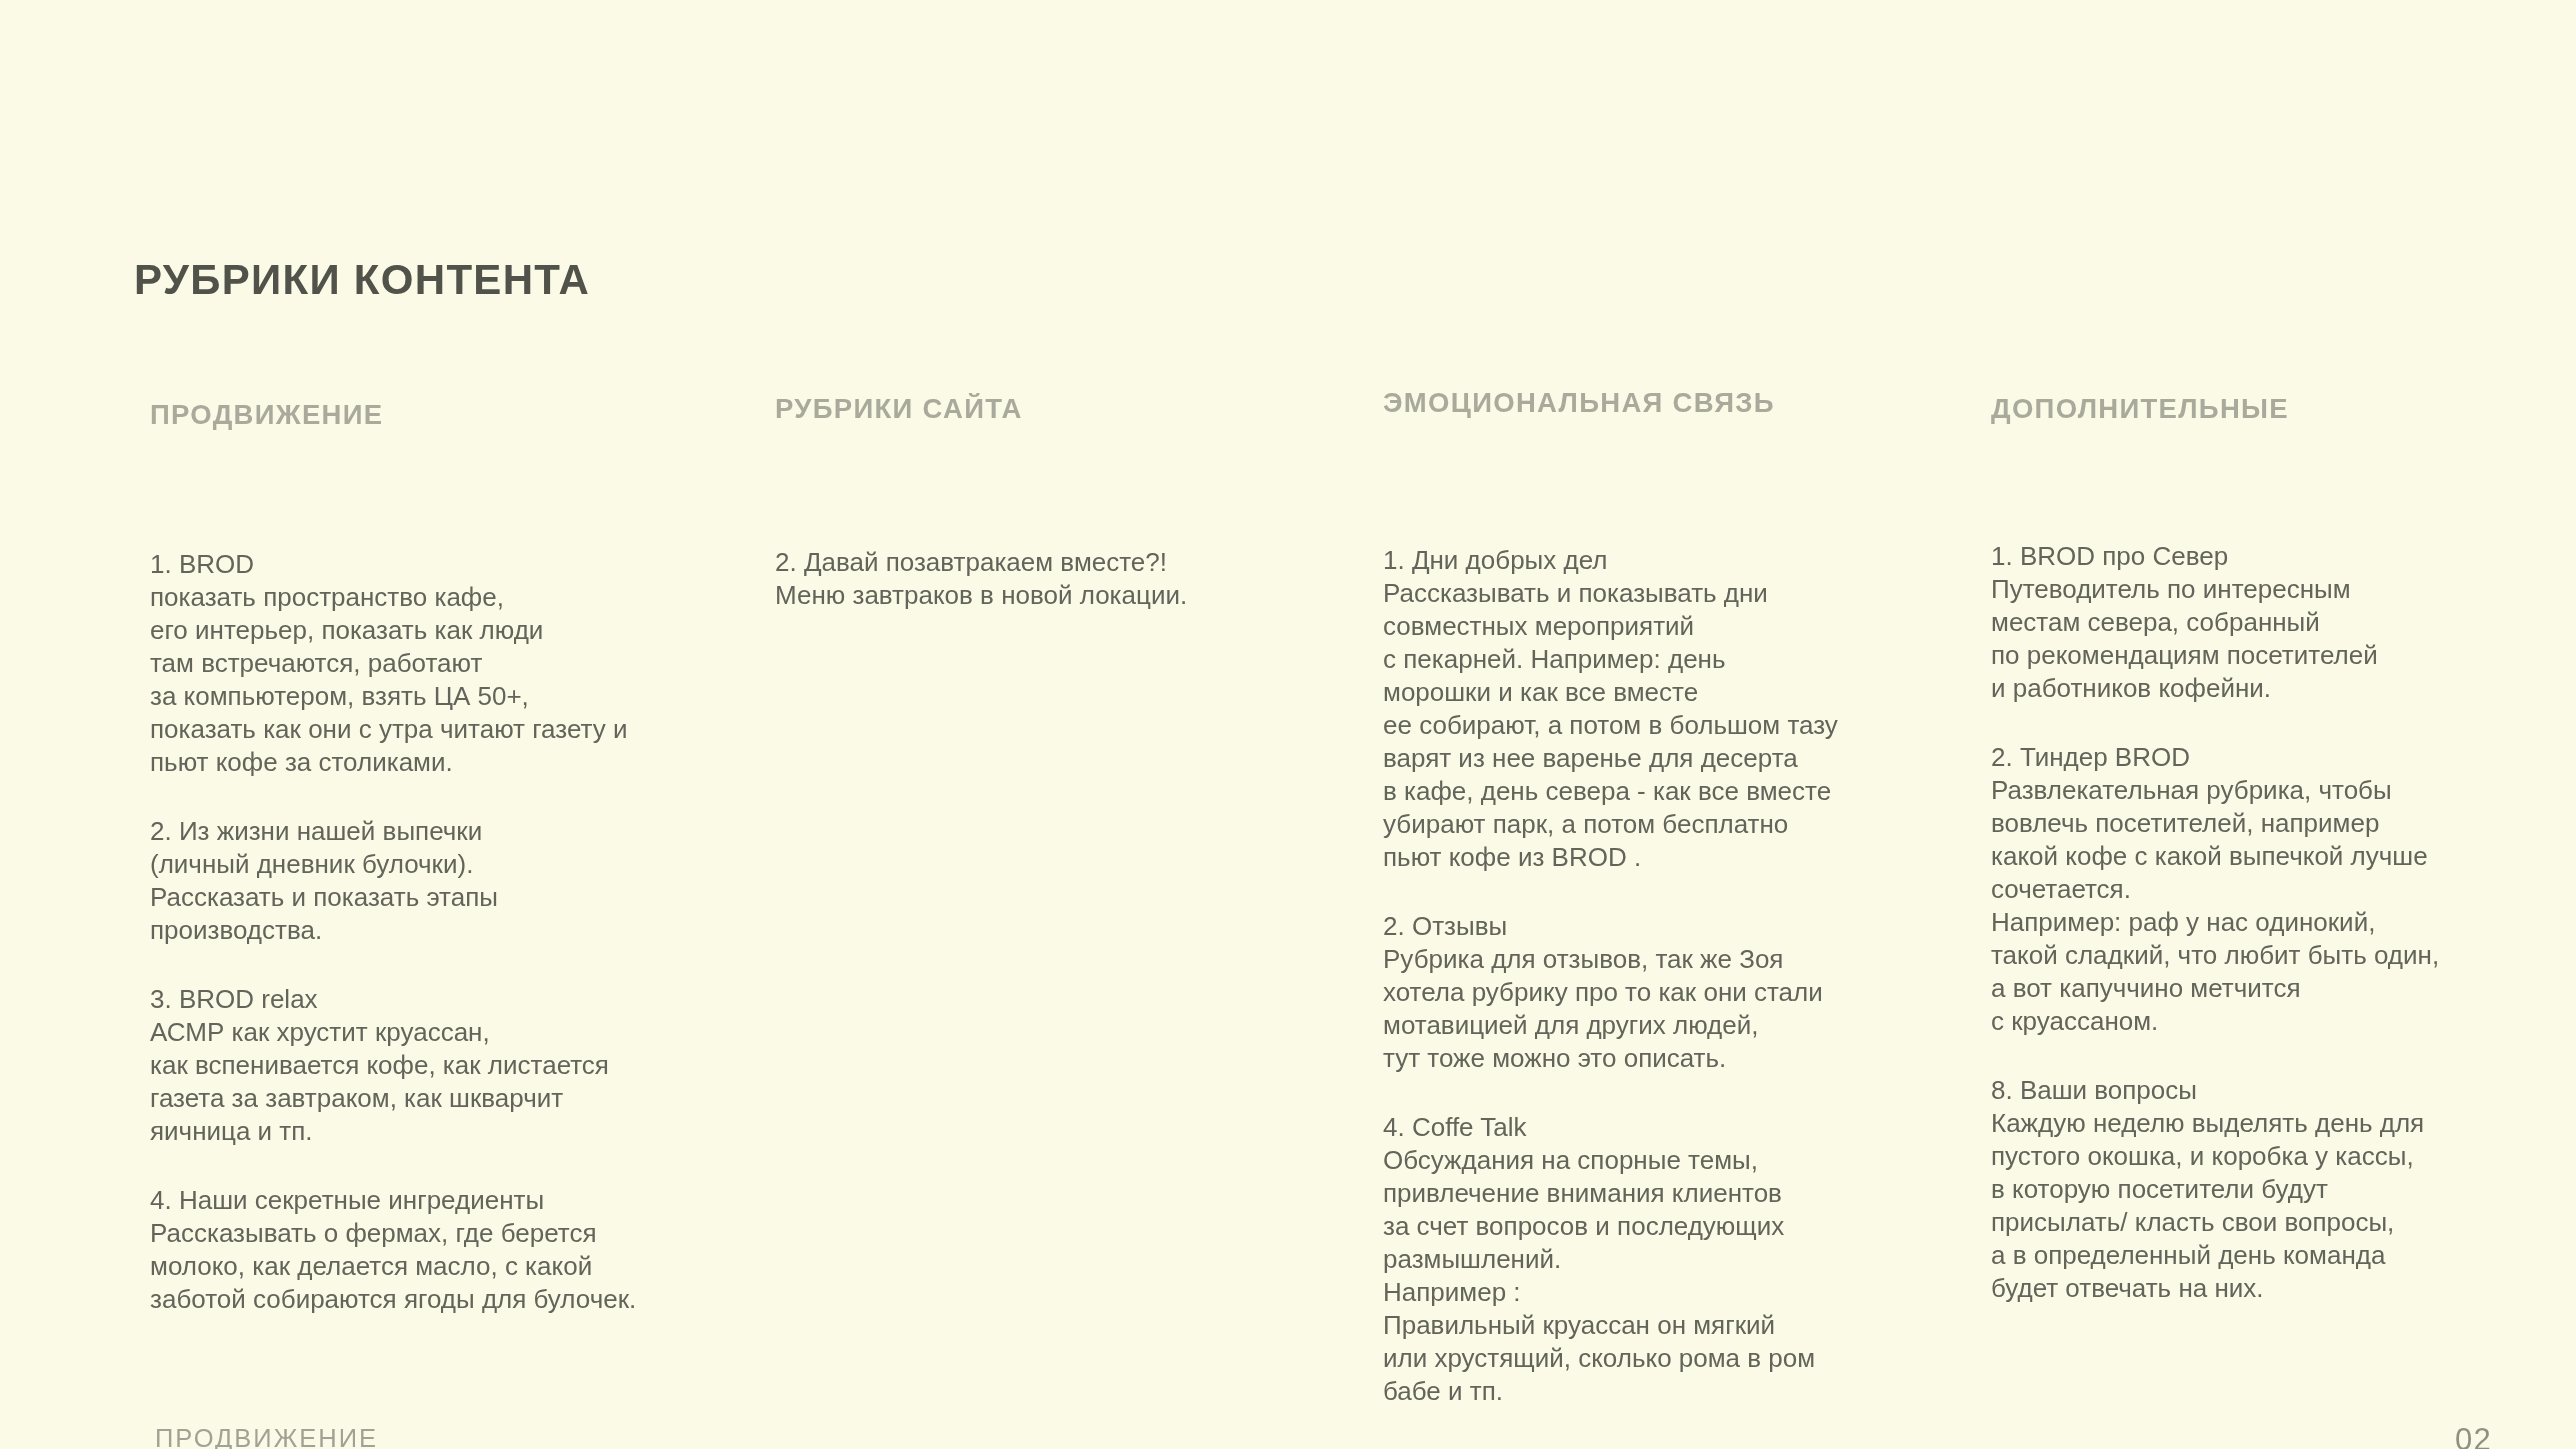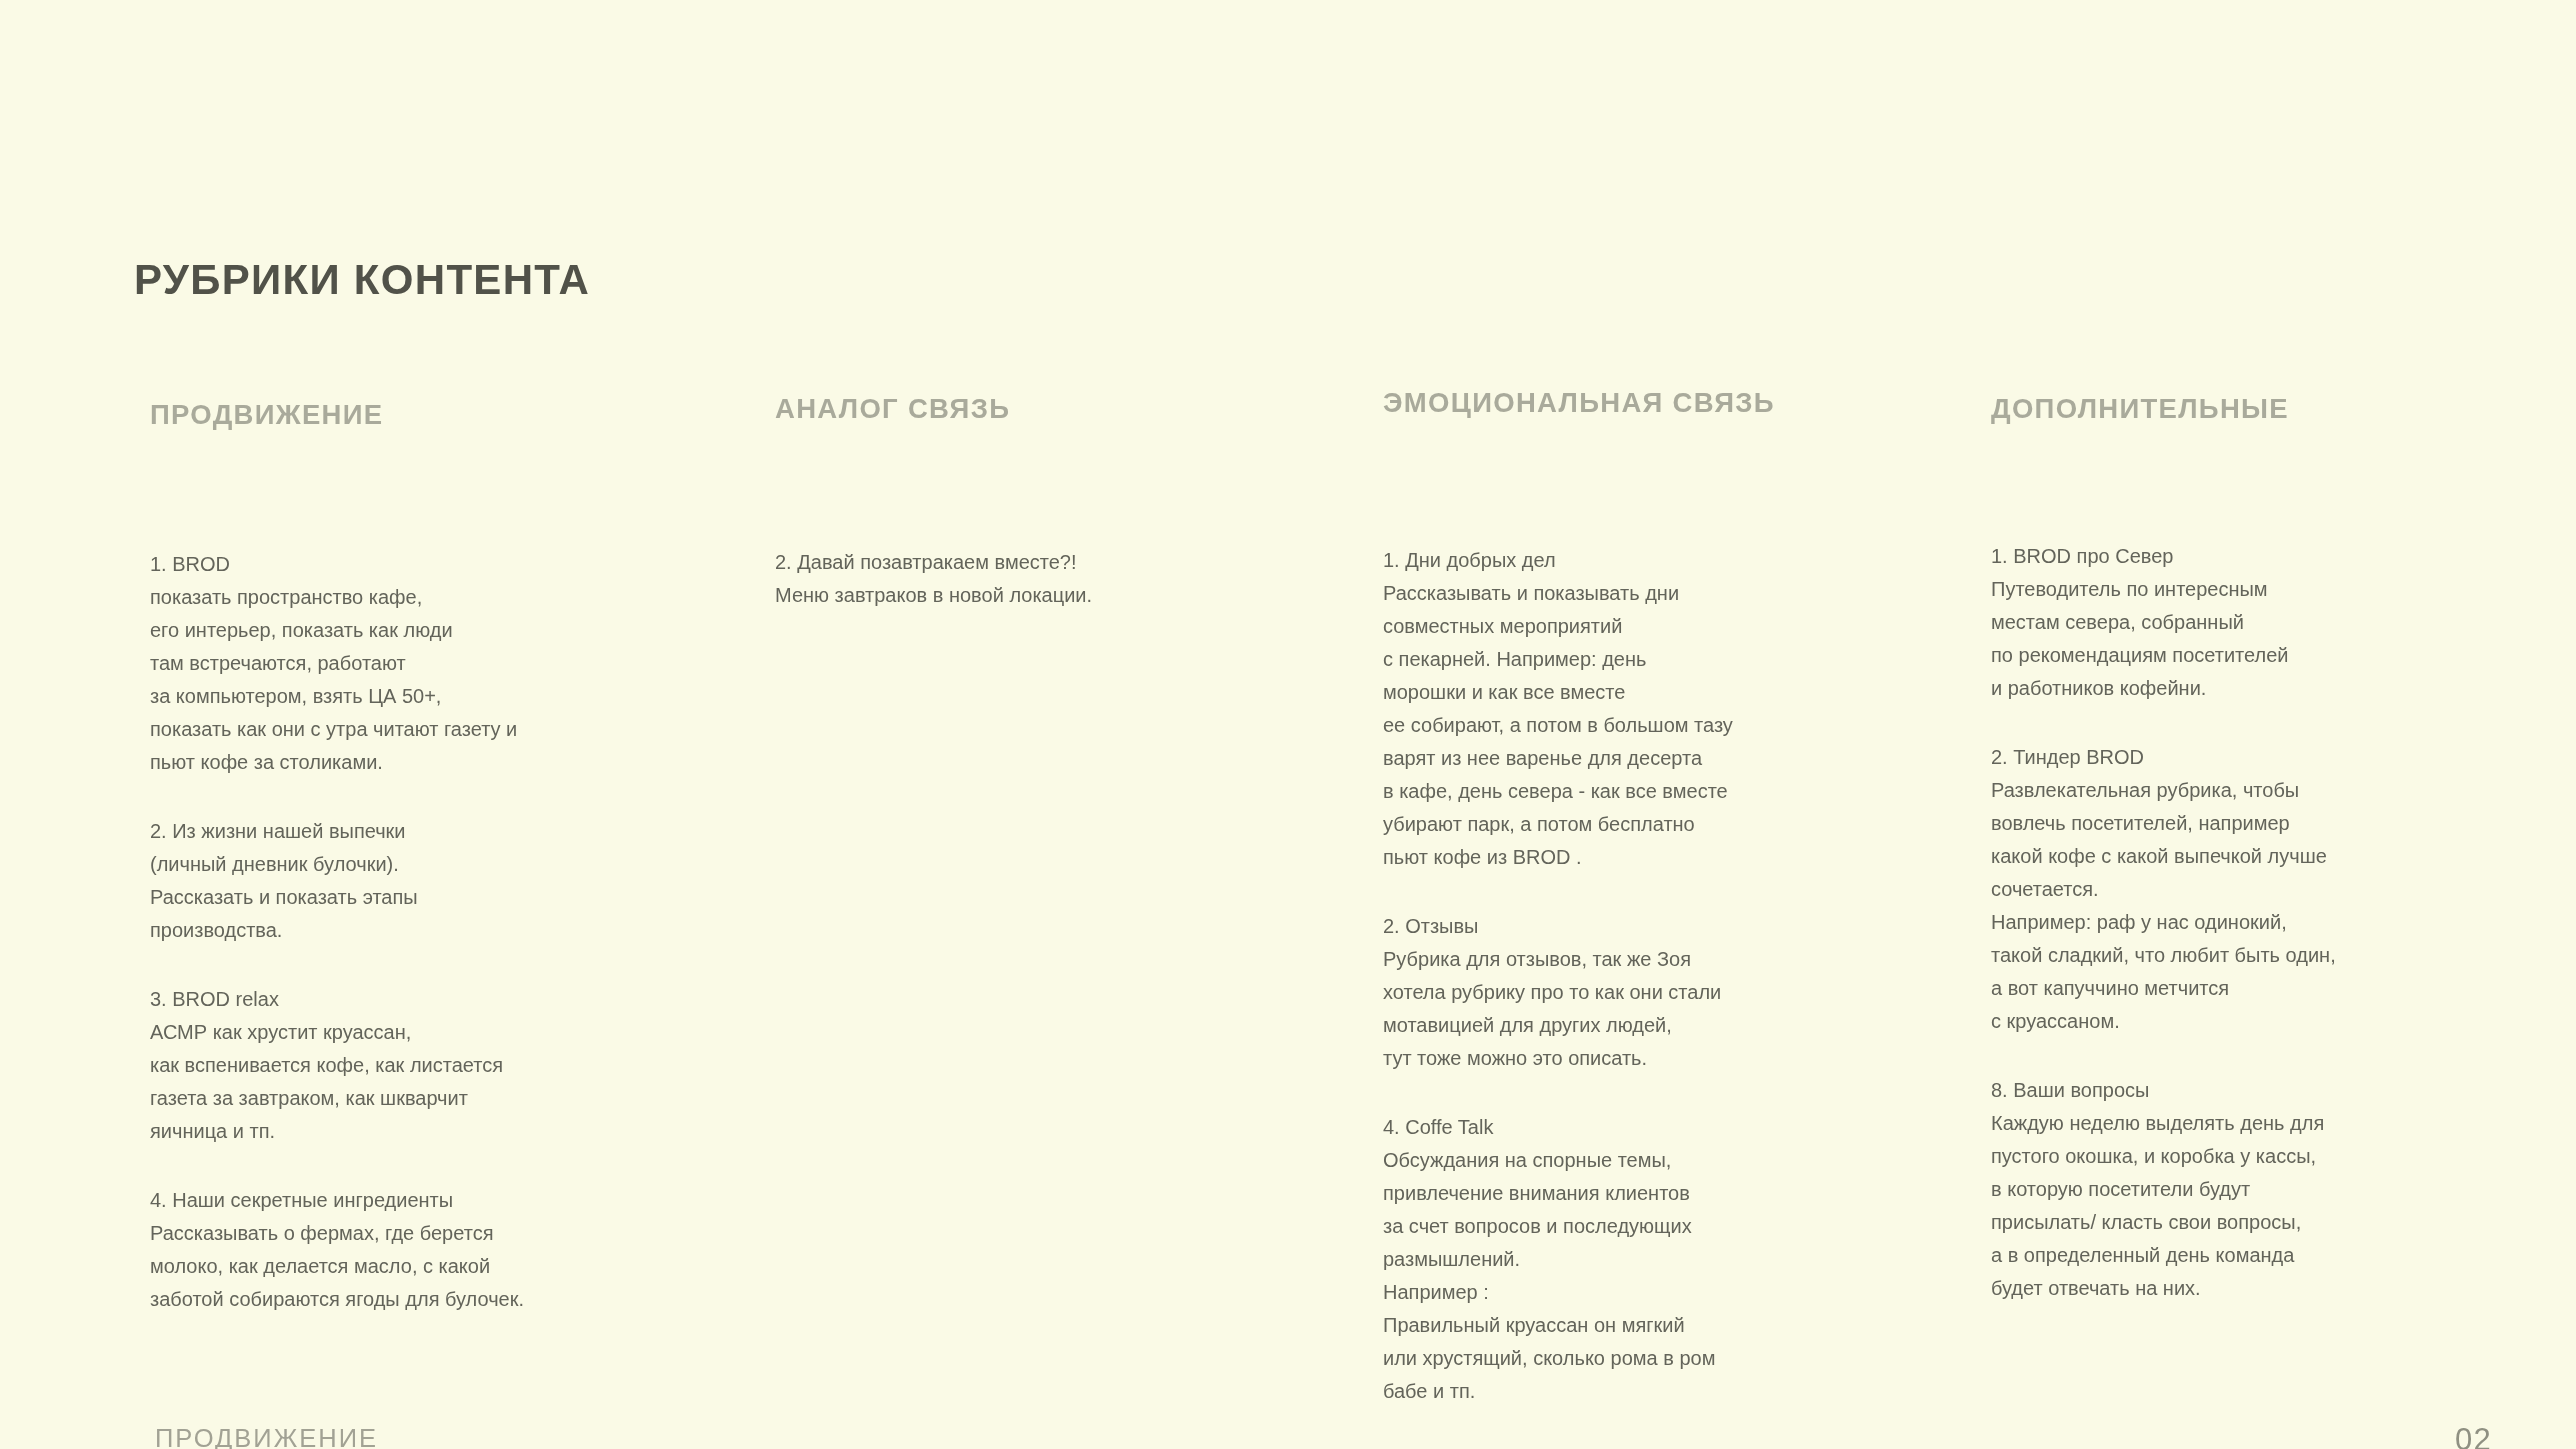--- a/index.html
+++ b/index.html
@@ -31,21 +31,21 @@
       font-weight: 600;
       letter-spacing: 1.3px;
       line-height: 1;
       color: #A9AA9B;
       text-align: center;
     }
     .col-body {
       position: absolute;
       left: 0;
       width: 100%;
-      font-size: 20px;
+      font-size: 26px;
       line-height: 33px;
       font-weight: 400;
       color: #63645A;
     }
     .block {
       white-space: pre-line;
       margin: 0 0 36px 0;
     }
 
     .footer-label {
@@ -95,21 +95,21 @@
 газета за завтраком, как шкварчит
 яичница и тп.</p>
       <p class="block">4. Наши секретные ингредиенты
 Рассказывать о фермах, где берется
 молоко, как делается масло, с какой
 заботой собираются ягоды для булочек.</p>
     </div>
   </section>
 
   <section class="col" style="left:695px">
-    <h2 class="col-header" style="top:315px">АНАЛОГ СВЯЗЬ</h2>
+    <h2 class="col-header" style="top:315px">РУБРИКИ САЙТА</h2>
     <div class="col-body" style="top:466px">
       <p class="block">2. Давай позавтракаем вместе?!
 Меню завтраков в новой локации.</p>
     </div>
   </section>
 
   <section class="col" style="left:1303px">
     <h2 class="col-header" style="top:309px">ЭМОЦИОНАЛЬНАЯ СВЯЗЬ</h2>
     <div class="col-body" style="top:464px">
       <p class="block">1. Дни добрых дел

